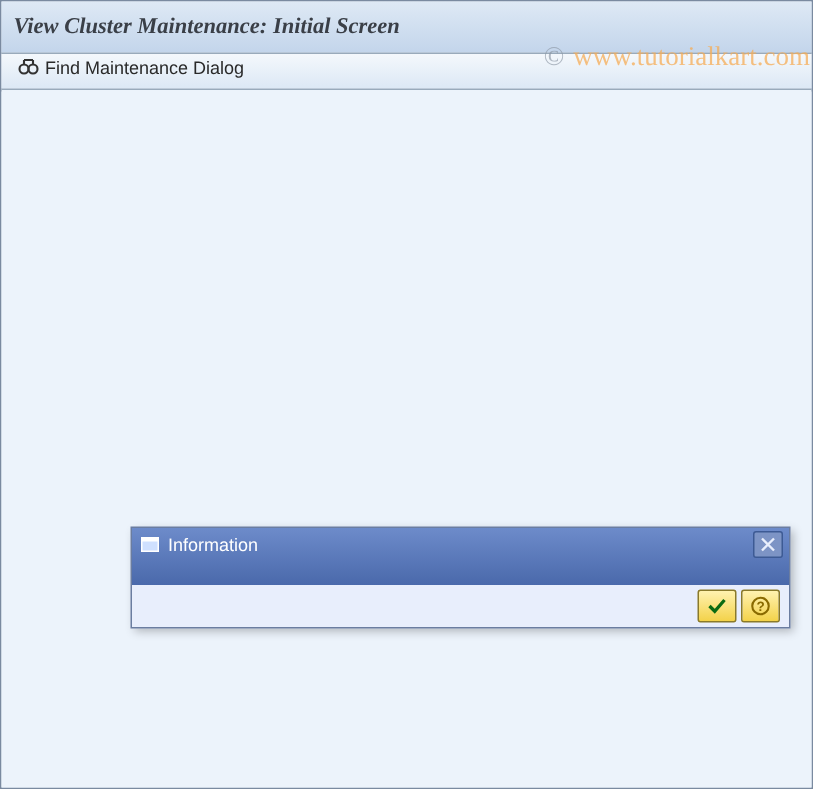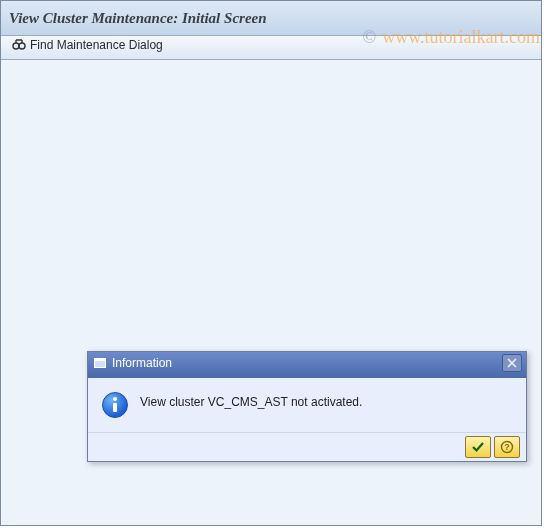--- a/index.html
+++ b/index.html
@@ -48,21 +48,21 @@
   
   .dialog{
     position:absolute;left:86px;top:350px;width:440px;
     border:1px solid #6b7da0;background:#e8eefc;
     box-shadow:2px 2px 6px rgba(0,0,0,0.25);
     box-sizing:border-box;
   }
   .dlg-title{
     height:22px;display:flex;align-items:center;
     background:linear-gradient(#6d8bca,#4a69ab);
-    color:#fff;font-size:12px;padding:0 4px 4px 6px;
+    color:#fff;font-size:12px;padding:0 4px 16px 6px;
   }
   .dlg-title-icon{margin-right:6px;display:inline-flex;}
   .dlg-title-text{flex:1 1 auto;}
   .dlg-close{
     width:18px;height:16px;display:inline-flex;
     align-items:center;justify-content:center;
     background:#7d94c5;border:1px solid #3d5a94;
     cursor:default;border-radius:2px;
   }
   .dlg-body{
@@ -134,24 +134,20 @@
       </span>
       <span class="dlg-title-text">Information</span>
       <span class="dlg-close">
         <span style="display:inline-flex;">
           <svg width="10" height="10" viewBox="0 0 10 10">
             <path d="M1 1 L9 9 M9 1 L1 9" stroke="#e8eefc" stroke-width="1.6"></path>
           </svg>
         </span>
       </span>
     </div>
-    <div class="dlg-body">
-      <span class="info-icon"></span>
-      <span class="dlg-msg">View cluster VC_CMS_AST not activated.</span>
-    </div>
     <div class="dlg-buttons">
       <span class="sap-btn">
         <span style="display:inline-flex;">
           <svg width="14" height="12" viewBox="0 0 14 12">
             <path d="M2 6 L5.5 9.5 L12 2" fill="none" stroke="#0a6b12" stroke-width="2.2"></path>
           </svg>
         </span>
       </span>
       <span class="sap-btn">
         <span style="display:inline-flex;">

